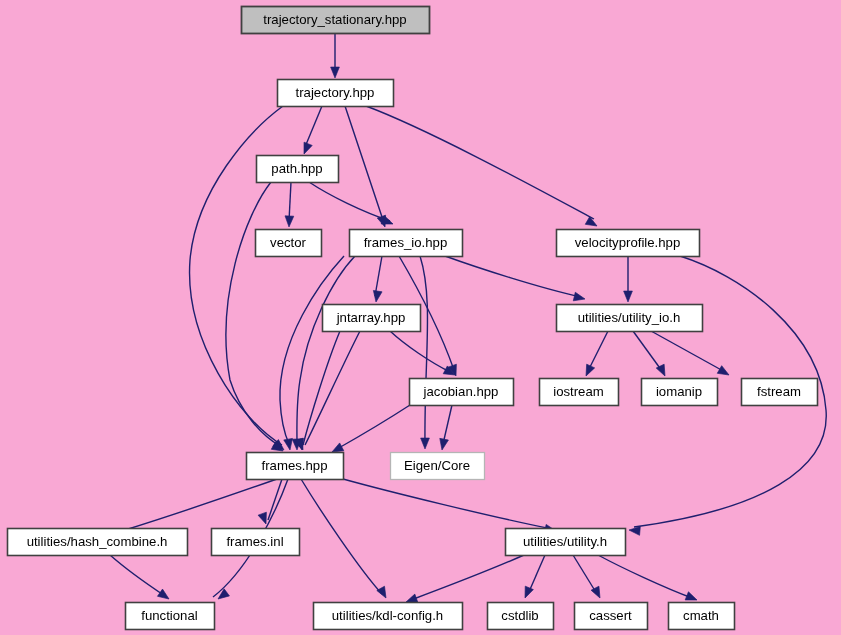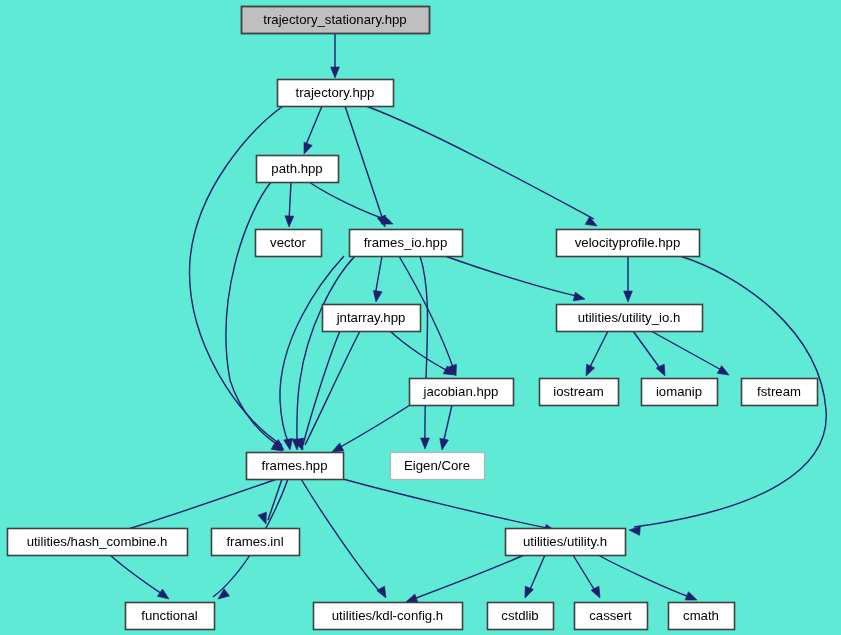--- a/index.html
+++ b/index.html
@@ -10,21 +10,21 @@
   body {
     width: 841px;
     height: 635px;
     font-family: "Liberation Sans", sans-serif;
     overflow: hidden;
   }
   #graph-root {
     position: relative;
     width: 841px;
     height: 635px;
-    background: #5eead4;
+    background: #f9a8d4;
   }
   svg#graph-canvas {
     position: absolute;
     left: 0;
     top: 0;
     width: 841px;
     height: 635px;
     display: block;
   }
   .edge-path {

